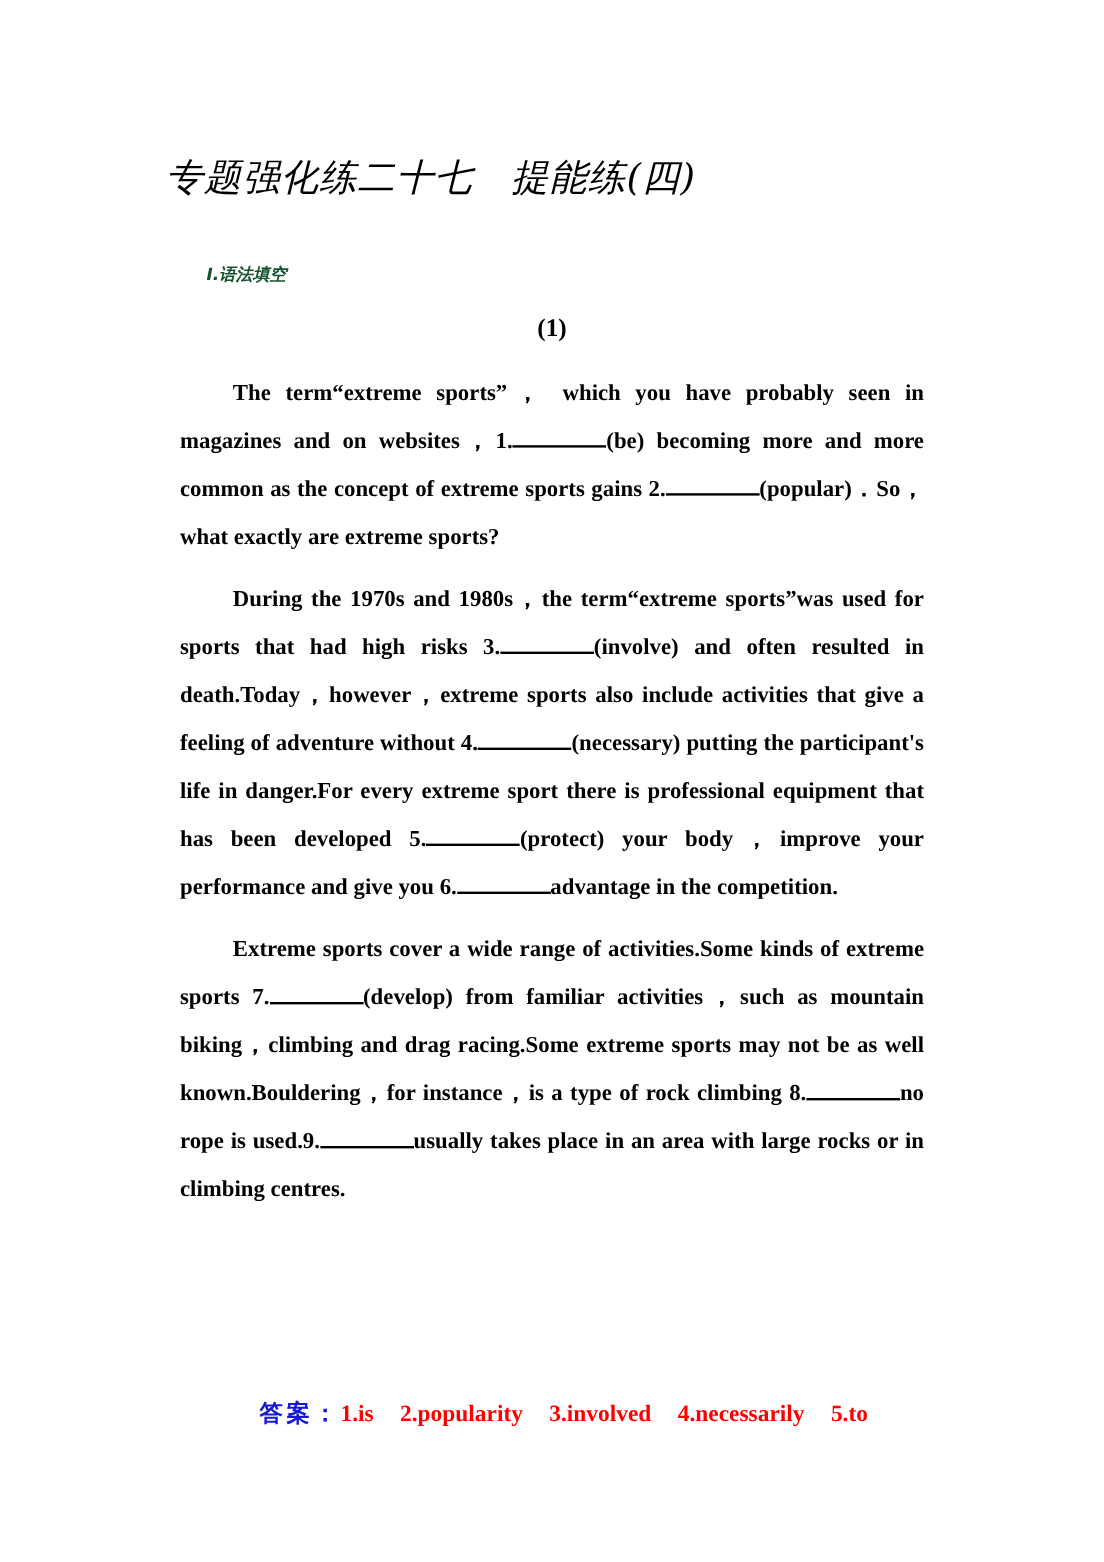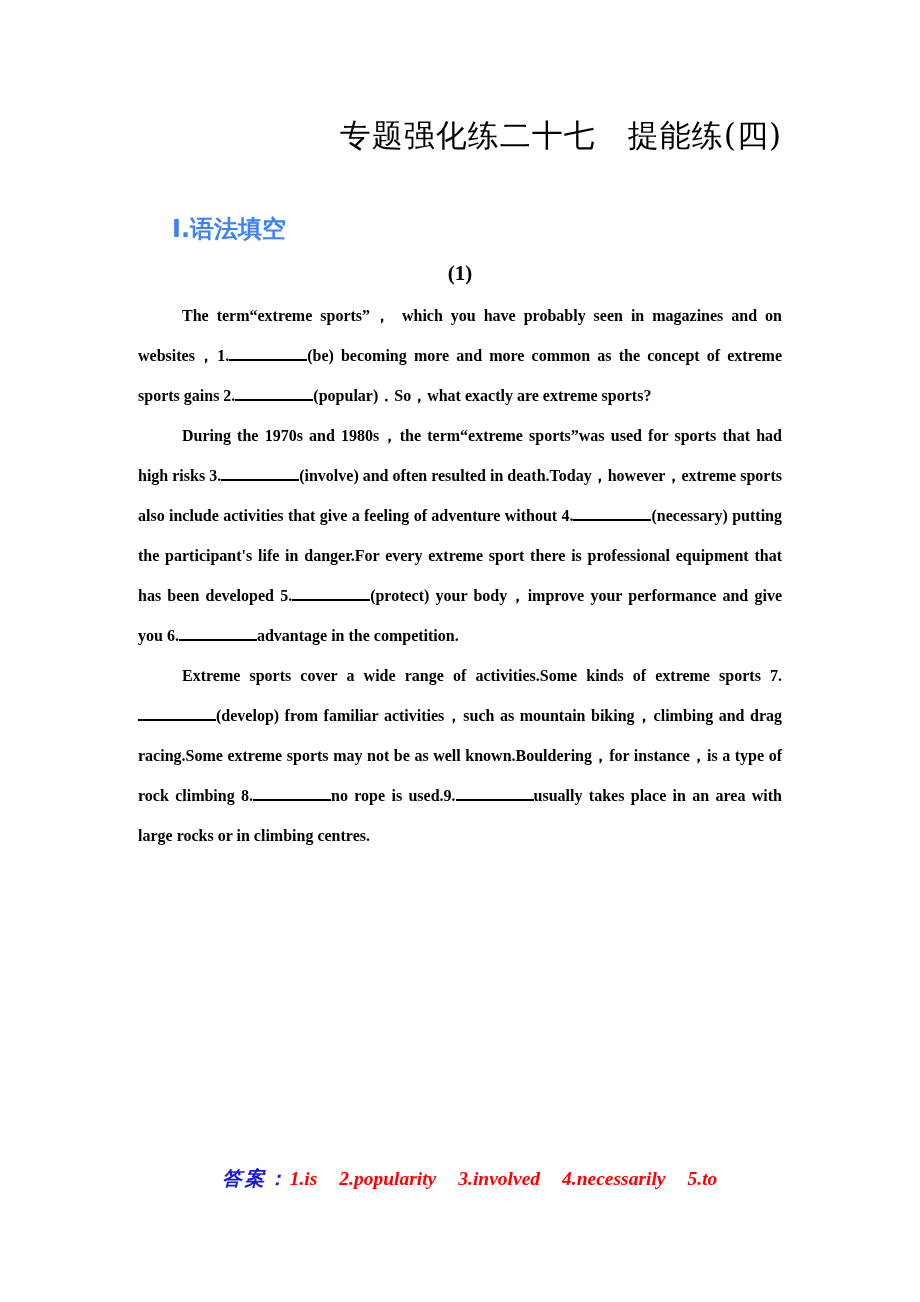--- a/index.html
+++ b/index.html
@@ -21,42 +21,44 @@
     left: 0;
     top: 0;
     width: 920px;
     height: 1302px;
   }
 
   
   .doc-title {
     position: absolute;
     left: 138px;
-    top: 113px;
+    top: 126px;
     width: 644px;
-    text-align: right;
+    text-align: left;
     font-family: "DejaVu Serif", "Liberation Serif", serif;
     font-size: 31px;
     line-height: 44px;
     letter-spacing: 1px;
     white-space: pre;
     color: #000000;
+    font-style: italic;
   }
 
   
   .section-heading {
     position: absolute;
     left: 172px;
     top: 216px;
     font-family: "DejaVu Sans", "Liberation Sans", sans-serif;
-    font-size: 24px;
+    font-size: 14px;
     font-weight: bold;
     line-height: 26px;
     letter-spacing: 0px;
-    color: #3b82f6;
+    color: #14532d;
+    font-style: italic;
   }
 
   
   .passage-number {
     position: absolute;
     left: 138px;
     top: 259px;
     width: 644px;
     text-align: center;
     font-size: 21px;
@@ -66,23 +68,23 @@
 
   
   .body-block {
     position: absolute;
     left: 138px;
     top: 296px;
     width: 644px;
   }
 
   p.para {
-    margin: 0;
+    margin: 12px;
     padding: 0;
-    font-size: 16px;
+    font-size: 19px;
     font-weight: bold;
     line-height: 40px;
     text-align: justify;
     text-align-last: left;
     text-indent: 44px;
     word-spacing: 0px;
     -webkit-hyphens: none;
     hyphens: none;
   }
 
@@ -99,21 +101,20 @@
   .answer-line {
     position: absolute;
     left: 138px;
     top: 1128px;
     width: 644px;
     font-size: 19.5px;
     font-weight: bold;
     line-height: 34px;
     white-space: pre;
     text-align: center;
-    font-style: italic;
   }
   .answer-label {
     color: #1417d6;
     letter-spacing: 3px;
   }
   .answer-item {
     color: #fe0000;
   }
   .answer-gap {
     display: inline-block;

